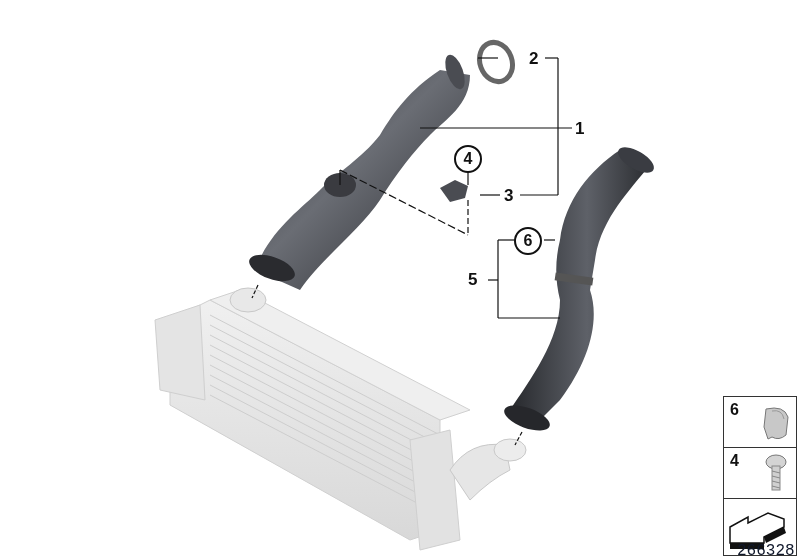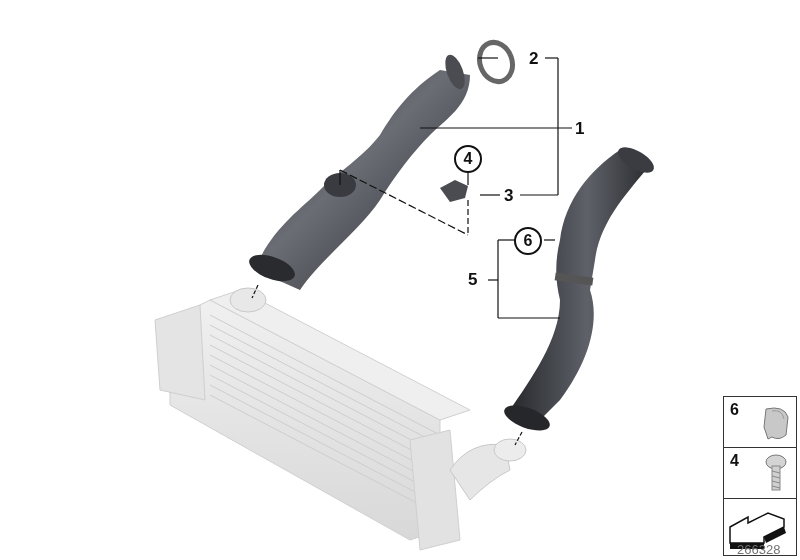--- a/index.html
+++ b/index.html
@@ -5,21 +5,21 @@
   html,body{margin:0;padding:0;background:#fff;}
   body{width:800px;height:560px;position:relative;overflow:hidden;font-family:"Liberation Sans",sans-serif;}
   #art{position:absolute;left:0;top:0;}
   .num{position:absolute;font-weight:bold;font-size:17px;color:#111;line-height:1;}
   .circ{position:absolute;width:24px;height:24px;border:2px solid #111;border-radius:50%;background:#fff;font-weight:bold;font-size:16px;color:#111;text-align:center;line-height:24px;}
   .legend{position:absolute;left:723px;top:396px;width:72px;border:1px solid #333;background:#fff;}
   .cell{height:50px;border-bottom:1px solid #333;position:relative;}
   .cell:last-child{border-bottom:none;height:56px;}
   .cell .lbl{position:absolute;left:6px;top:4px;font-weight:bold;font-size:16px;color:#111;}
   .cell svg{position:absolute;left:0;top:0;}
-  .refno{position:absolute;left:737px;top:542px;font-size:13px;color:#737373;}
+  .refno{position:absolute;left:737px;top:542px;font-size:16px;color:#0f172a;font-family:Liberation Mono, monospace;}
 </style>
 </head>
 <body>
 
 <svg id="art" width="800" height="560" viewBox="0 0 800 560">
   <defs>
     <linearGradient id="hoseG" x1="0" y1="0" x2="1" y2="1">
       <stop offset="0" stop-color="#2b2d32"></stop>
       <stop offset="0.45" stop-color="#6a6d74"></stop>
       <stop offset="1" stop-color="#232428"></stop>

